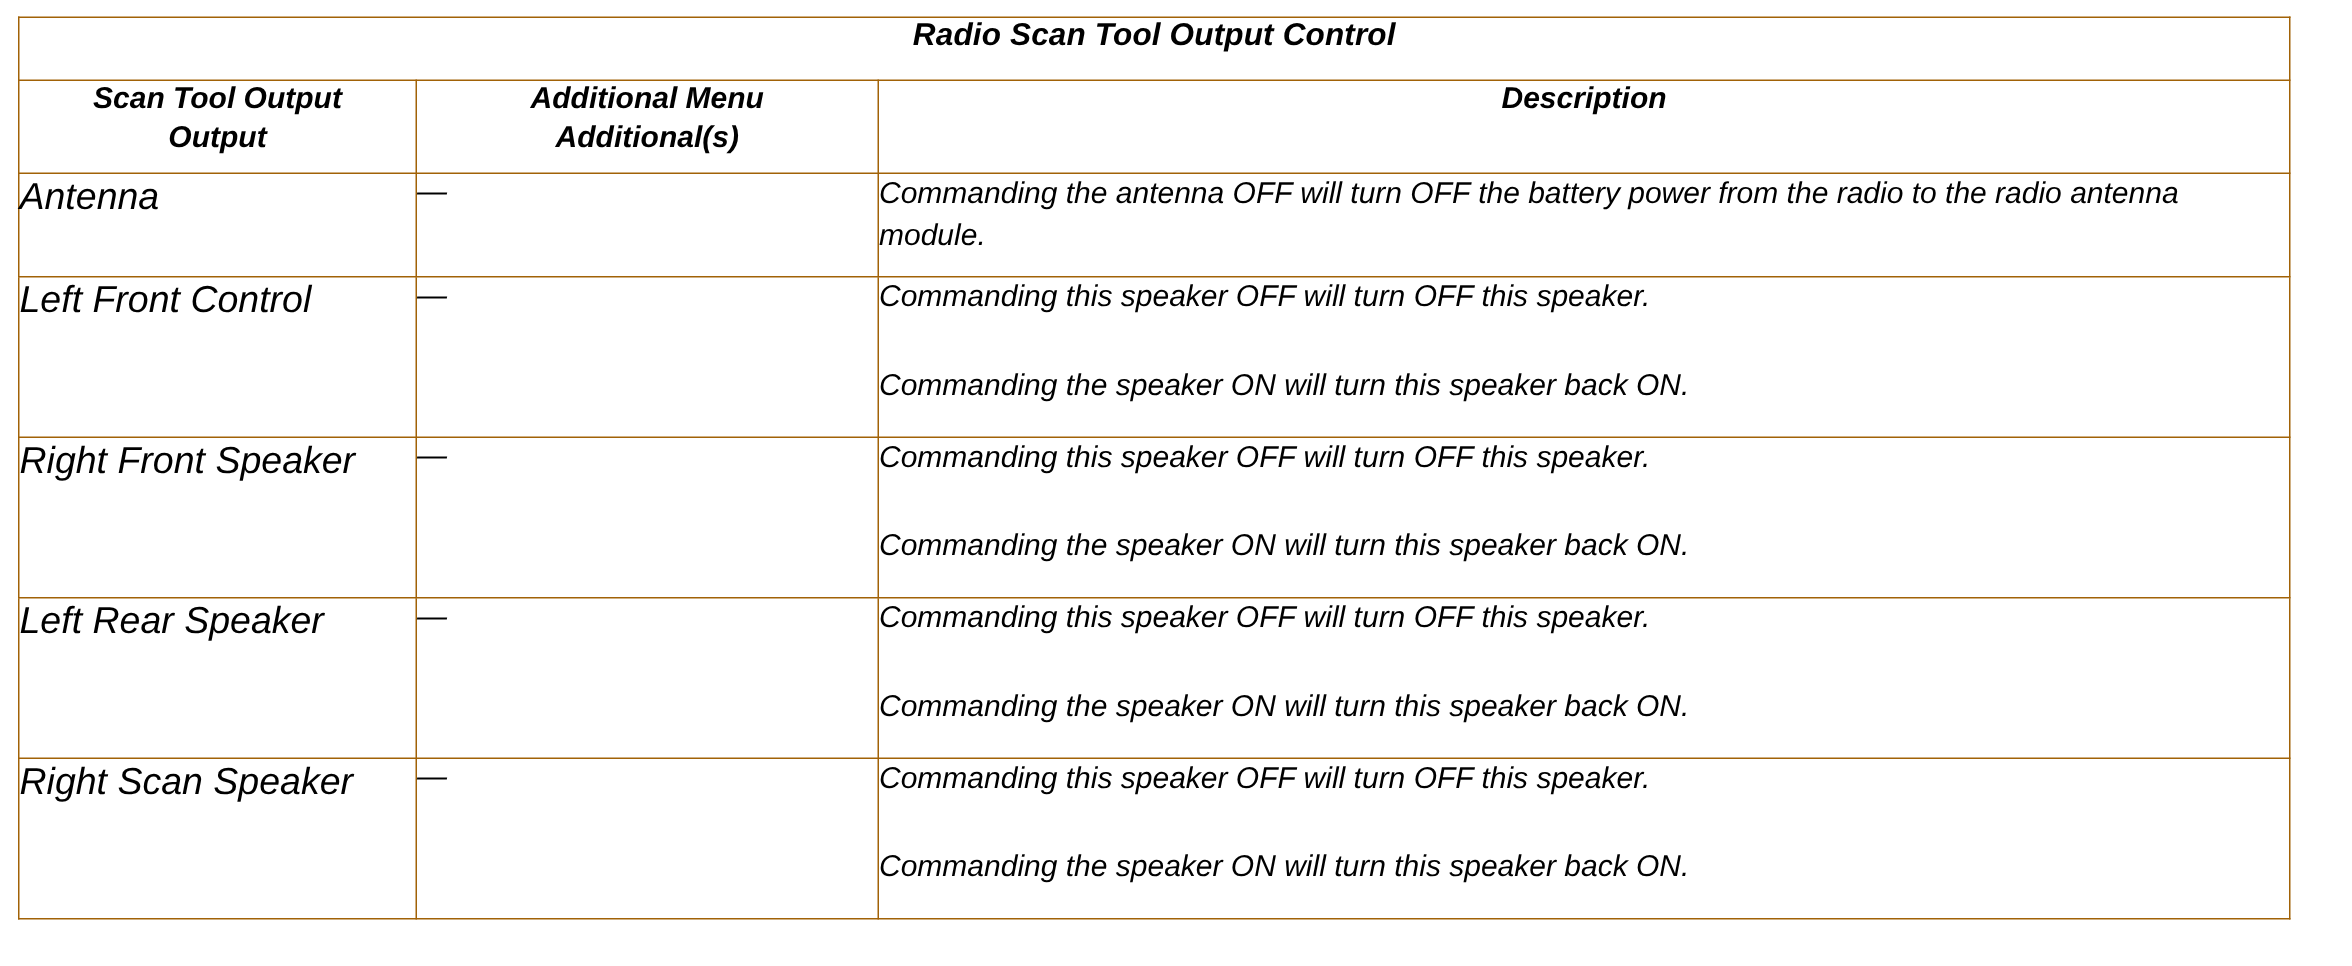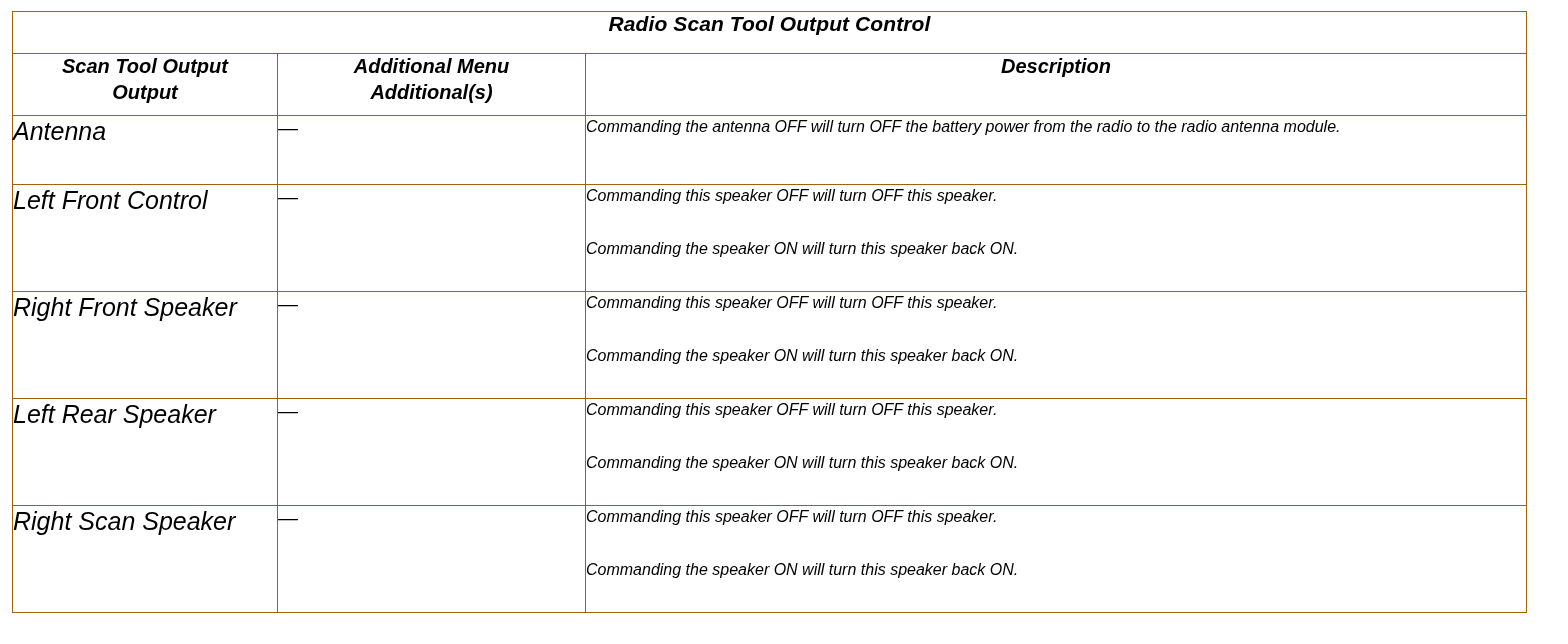--- a/index.html
+++ b/index.html
@@ -98,21 +98,21 @@
     font-size: 20px;
     line-height: 1.25;
     display: block;
   }
 
   .desc-cell {
     vertical-align: top;
     padding: 3px 8px 3px 7px;
   }
   .desc-line {
-    font-size: 16px;
+    font-size: 20px;
     line-height: 1.38;
     display: block;
     white-space: normal;
   }
   .desc-gap {
     display: block;
     height: 31px;
   }
 
   

